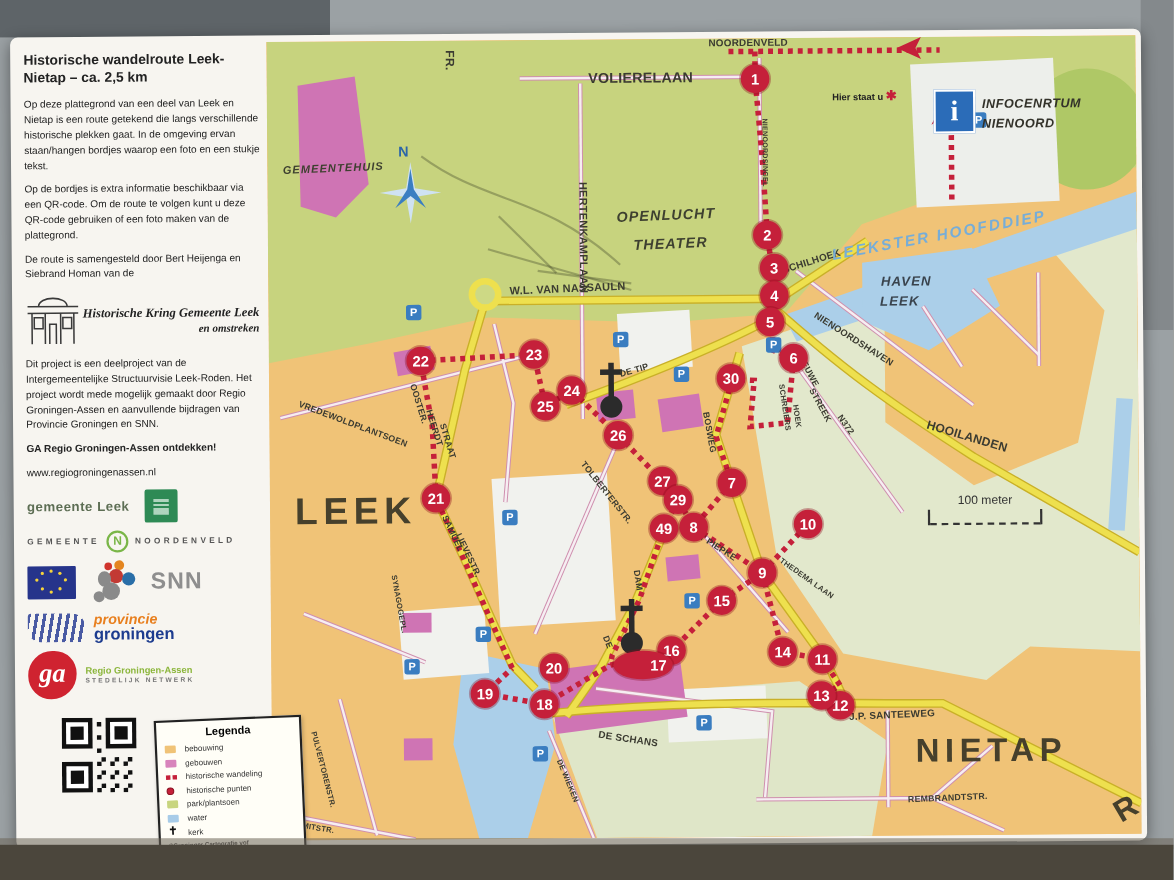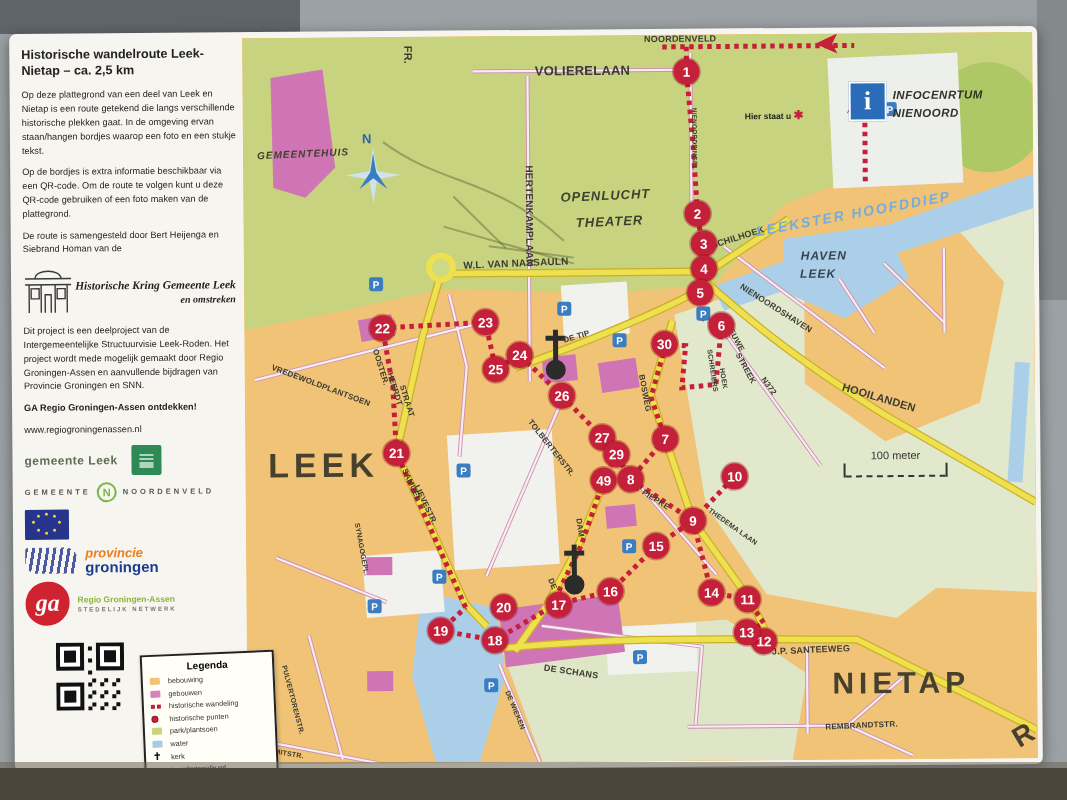--- a/index.html
+++ b/index.html
@@ -64,21 +64,21 @@
   .lbl.ithv{font-style:italic;color:#39434d;letter-spacing:1px;}
   .lbl.town{color:#46402c;letter-spacing:5px;font-weight:bold;}
   .mk{position:absolute;width:26px;height:26px;margin:-13px 0 0 -13px;border-radius:50%;background:#c5203a;
       color:#fff;font-weight:bold;font-size:13.5px;display:flex;align-items:center;justify-content:center;
       z-index:20;box-shadow:0 0 0 1.5px rgba(140,10,25,.35);}
   .pk{position:absolute;width:14px;height:14px;margin:-7px 0 0 -7px;background:#3a7dc0;color:#fff;border-radius:2.5px;
       font-size:10px;font-weight:bold;display:flex;align-items:center;justify-content:center;z-index:14;}
   #info-i{position:absolute;left:606px;top:48px;width:34px;height:36px;background:#2b6cb8;border:2px solid #fff;
       color:#fff;font-weight:bold;font-size:26px;font-family:"Liberation Serif",serif;display:flex;align-items:center;justify-content:center;z-index:16;}
   .info-lbl{position:absolute;font-style:italic;font-weight:bold;font-size:11.5px;color:#33322a;z-index:16;letter-spacing:.5px;}
-  #here{position:absolute;left:502px;top:46px;font-size:8.5px;font-weight:bold;color:#222;z-index:17;margin-top:28px;}
+  #here{position:absolute;left:514px;top:46px;font-size:8.5px;font-weight:bold;color:#222;z-index:17;}
   #here .star{color:#c5203a;font-size:12px;}
   #scale{position:absolute;left:598px;top:416px;width:104px;z-index:12;}
   #scale .s-lbl{text-align:center;font-size:11px;color:#333;margin-bottom:2px;font-weight:normal;}
   #scale .s-bar{position:relative;height:14px;border-left:2px solid #333;border-right:2px solid #333;}
   #scale .s-bar:after{content:"";position:absolute;left:0;right:0;bottom:0;border-bottom:2.5px dashed #333;}
   #compass{position:absolute;left:108px;top:96px;z-index:12;text-align:center;}
   #compass .n{color:#2c66a8;font-weight:bold;font-size:13px;}
 </style>
 </head>
 <body>
@@ -129,20 +129,32 @@
       <div class="lg-row">
         <span class="eu">
           <i style="left:20px;top:3px"></i>
               <i style="left:28px;top:5px"></i>
               <i style="left:33px;top:11px"></i>
           <i style="left:28px;top:19px"></i>
               <i style="left:20px;top:22px"></i>
               <i style="left:12px;top:19px"></i>
           <i style="left:7px;top:11px"></i>
               <i style="left:12px;top:5px"></i>
+        </span>
+        <span class="snn">
+          <span class="snn-blob">
+            <i style="left:10px;top:2px;width:7px;height:7px;background:#d0342c"></i>
+            <i style="left:19px;top:0px;width:9px;height:9px;background:#e4851f"></i>
+            <i style="left:14px;top:8px;width:13px;height:13px;background:#c23a34"></i>
+            <i style="left:26px;top:11px;width:12px;height:12px;background:#2a6ea8"></i>
+            <i style="left:4px;top:10px;width:12px;height:14px;background:#8a8a8a"></i>
+            <i style="left:8px;top:20px;width:16px;height:16px;background:#8a8a8a"></i>
+            <i style="left:0px;top:28px;width:10px;height:10px;background:#8a8a8a"></i>
+          </span>
+          <span class="snn-txt">SNN</span>
         </span>
       </div>
       <div class="lg-row pg">
         <span class="pg-horse"></span>
         <span>
           <div class="pg-t1">provincie</div>
           <div class="pg-t2">groningen</div>
         </span>
       </div>
       <div class="lg-row ga">
@@ -470,21 +482,21 @@
             <div class="mk" style="left: 420px; top: 404px;">7</div>
             <div class="mk" style="left: 385px; top: 444px;">8</div>
             <div class="mk" style="left: 447px; top: 486px;">9</div>
             <div class="mk" style="left: 489px; top: 442px;">10</div>
             <div class="mk" style="left: 501px; top: 565px;">11</div>
             <div class="mk" style="left: 517px; top: 607px; text-align: center;">12</div>
             <div class="mk" style="left: 500px; top: 598px;">13</div>
             <div class="mk" style="left: 465px; top: 558px;">14</div>
             <div class="mk" style="left: 410px; top: 511px;">15</div>
             <div class="mk" style="left: 364px; top: 556px;">16</div>
-            <div class="mk" style="left: 312px; top: 569px;">17</div>
+            <div class="mk" style="left: 324px; top: 569px; padding-left: 28px;">17</div>
             <div class="mk" style="left: 248px; top: 604px;">18</div>
             <div class="mk" style="left: 194px; top: 594px;">19</div>
             <div class="mk" style="left: 219px; top: 571px; margin-left: 25px;">20</div>
             <div class="mk" style="left: 151px; top: 416px;">21</div>
             <div class="mk" style="left: 138px; top: 291px;">22</div>
             <div class="mk" style="left: 241px; top: 286px;">23</div>
             <div class="mk" style="left: 275px; top: 319px;">24</div>
             <div class="mk" style="left: 251px; top: 333px;">25</div>
             <div class="mk" style="left: 317px; top: 360px; text-align: right;">26</div>
             <div class="mk" style="left: 357px; top: 402px;">27</div>

